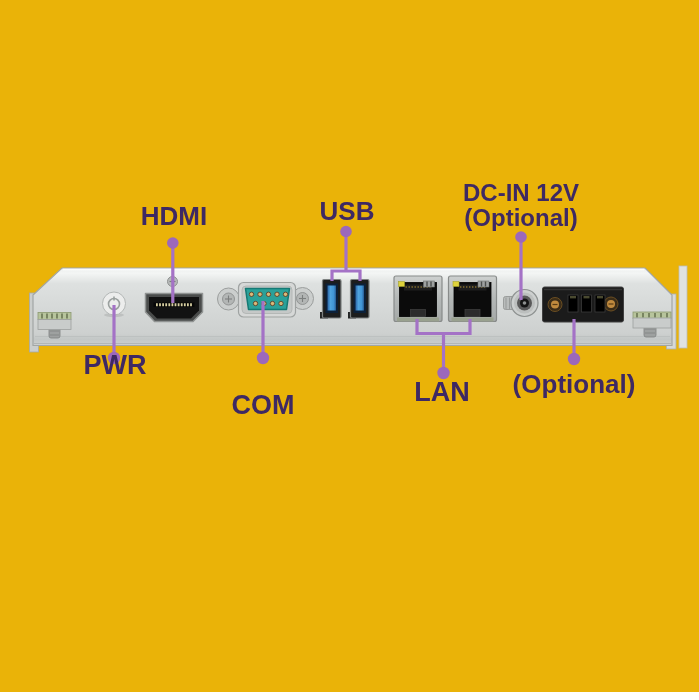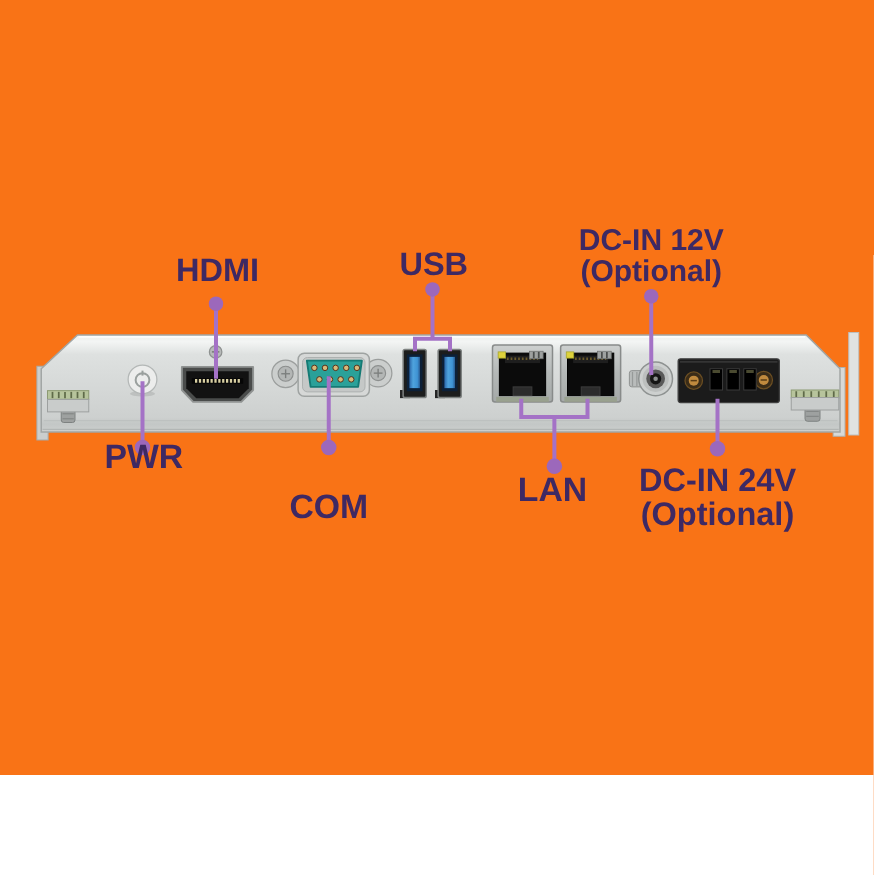--- a/index.html
+++ b/index.html
@@ -1,16 +1,16 @@
 <!DOCTYPE html>
 <html><head>
 <meta charset="utf-8">
 <style>
   html,body{margin:0;padding:0;background:#ffffff;}
-  .stage{position:relative;width:699px;height:620px;background:#f97316;overflow:hidden;
+  .stage{position:relative;width:699px;height:692px;background:#eab308;overflow:hidden;
          font-family:"Liberation Sans","DejaVu Sans",sans-serif;}
   .art{position:absolute;left:0;top:0;}
   .callout{position:absolute;transform:translateX(-50%);color:#3e2963;font-weight:600;
            text-align:center;white-space:nowrap;}
   .co-top{font-size:26px;line-height:1;}
   .co-bottom{font-size:27px;line-height:1;}
   .co-two{font-size:24px;line-height:25px;}
   .co-two-b{font-size:26px;line-height:27px;}
 </style>
 </head>
@@ -236,17 +236,16 @@
     <div>(Optional)</div>
   </div>
 
   <div class="callout co-bottom" style="left:115px;top:352px;">PWR</div>
 
   <div class="callout co-bottom" style="left:263px;top:368px;margin-top:24px;">COM</div>
 
   <div class="callout co-bottom" style="left:442px;top:379px;">LAN</div>
 
   <div class="callout co-two-b" style="left:574px;top:371px;">
-    <div>DC-IN 24V</div>
     <div>(Optional)</div>
   </div>
 
 </div>
 
 </body></html>

